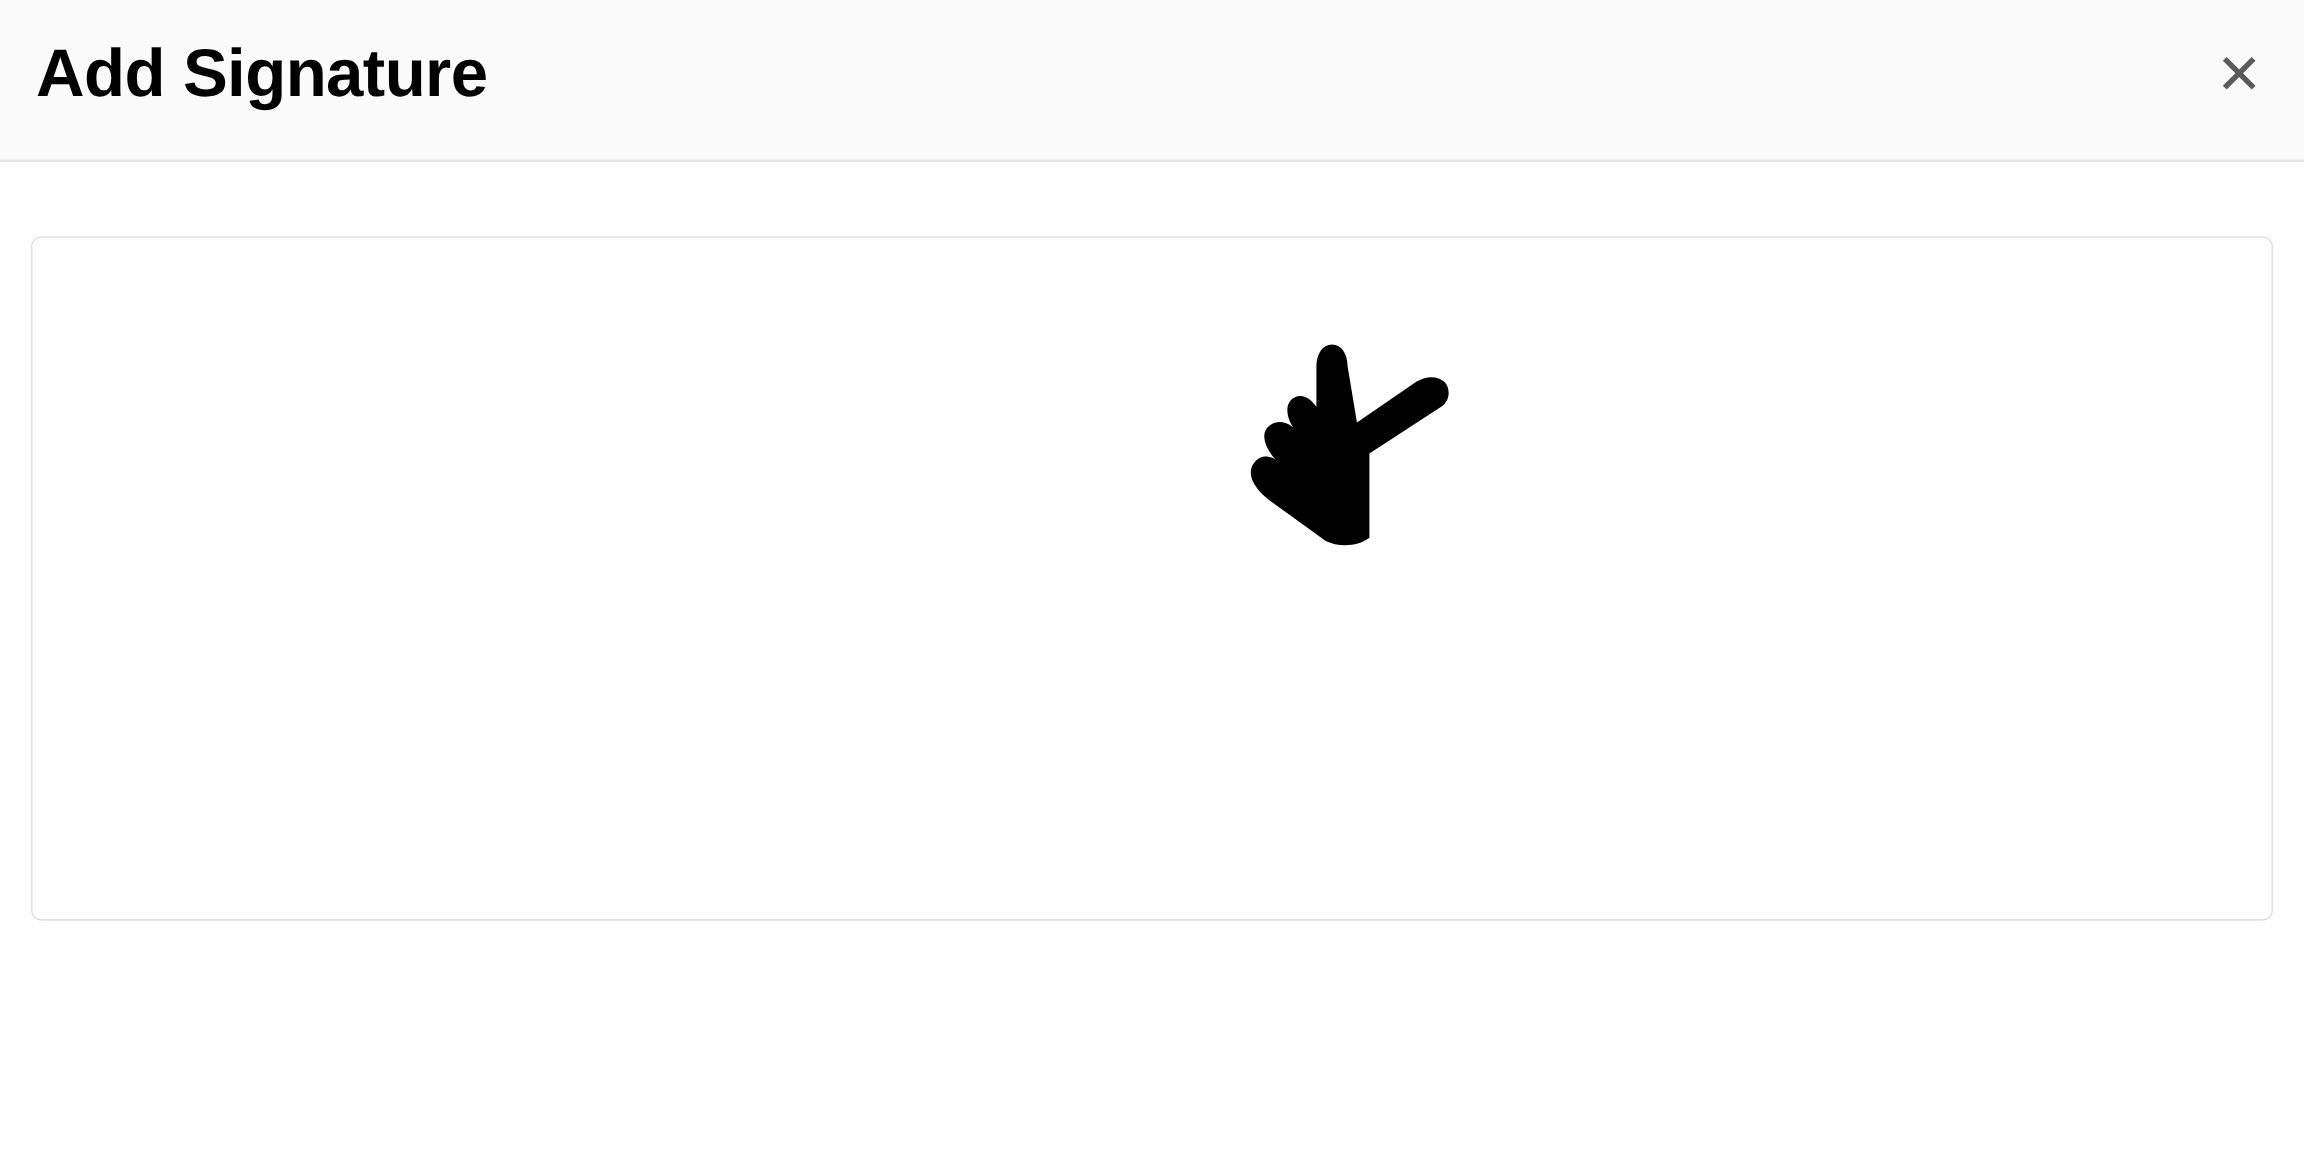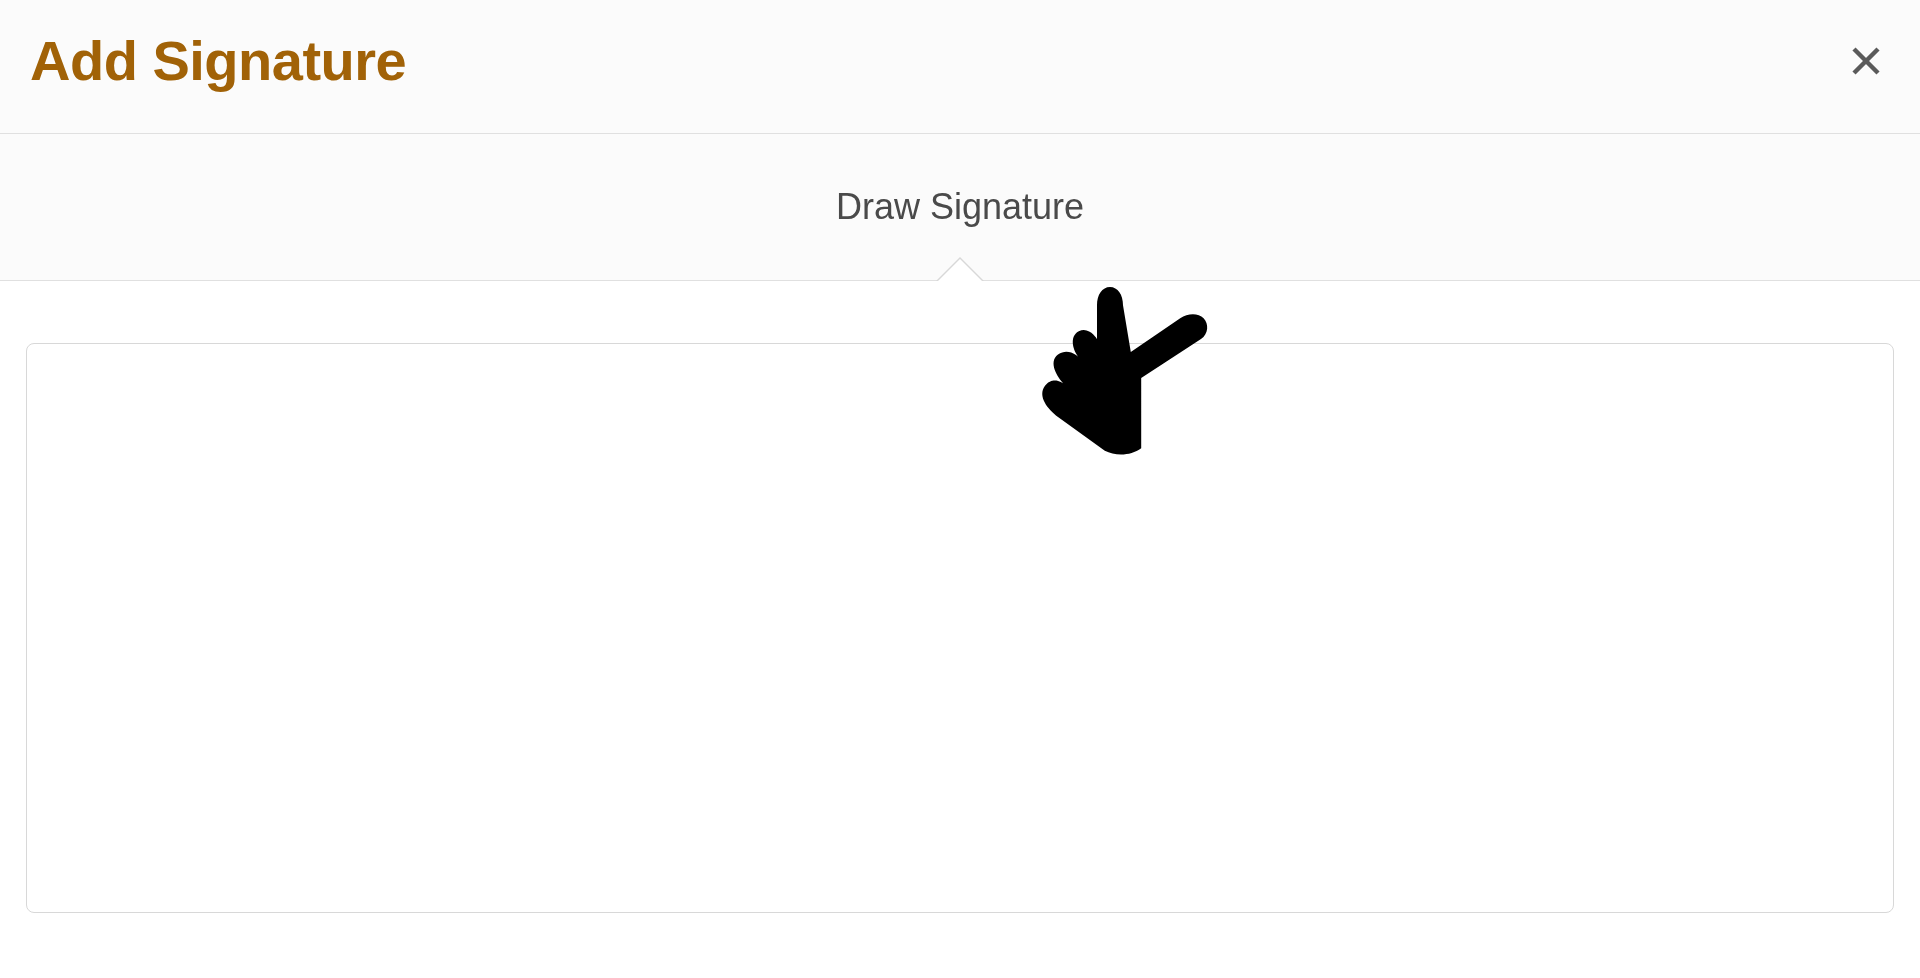--- a/index.html
+++ b/index.html
@@ -27,21 +27,21 @@
       justify-content: space-between;
       align-items: center;
       padding: 28px 30px 40px 30px;
       border-bottom: 1px solid #e0e0e0;
       background: #fbfbfb;
     }
     
     .dialog-title {
       font-size: 56px;
       font-weight: 600;
-      color: #a16207;
+      color: #000000;
       letter-spacing: -0.5px;
     }
     
     .close-button {
       width: 48px;
       height: 48px;
       display: flex;
       align-items: center;
       justify-content: center;
       cursor: pointer;
@@ -141,23 +141,20 @@
     <h1 class="dialog-title">Add Signature</h1>
     <button class="close-button">
       <svg viewBox="0 0 24 24" fill="none">
         <line x1="4" y1="4" x2="20" y2="20"></line>
         <line x1="20" y1="4" x2="4" y2="20"></line>
       </svg>
     </button>
   </div>
 
   <div class="tabs-bar">
-    <button class="tab active">
-      <span>Draw Signature</span>
-    </button>
   </div>
 
   <div class="content-area">
     <div class="signature-canvas"></div>
   </div>
 
   <div class="pointing-hand">
     <svg viewBox="0 0 100 100" fill="#000000">
       <path d="M 50 15 
                C 47 15 45 18 45 22

